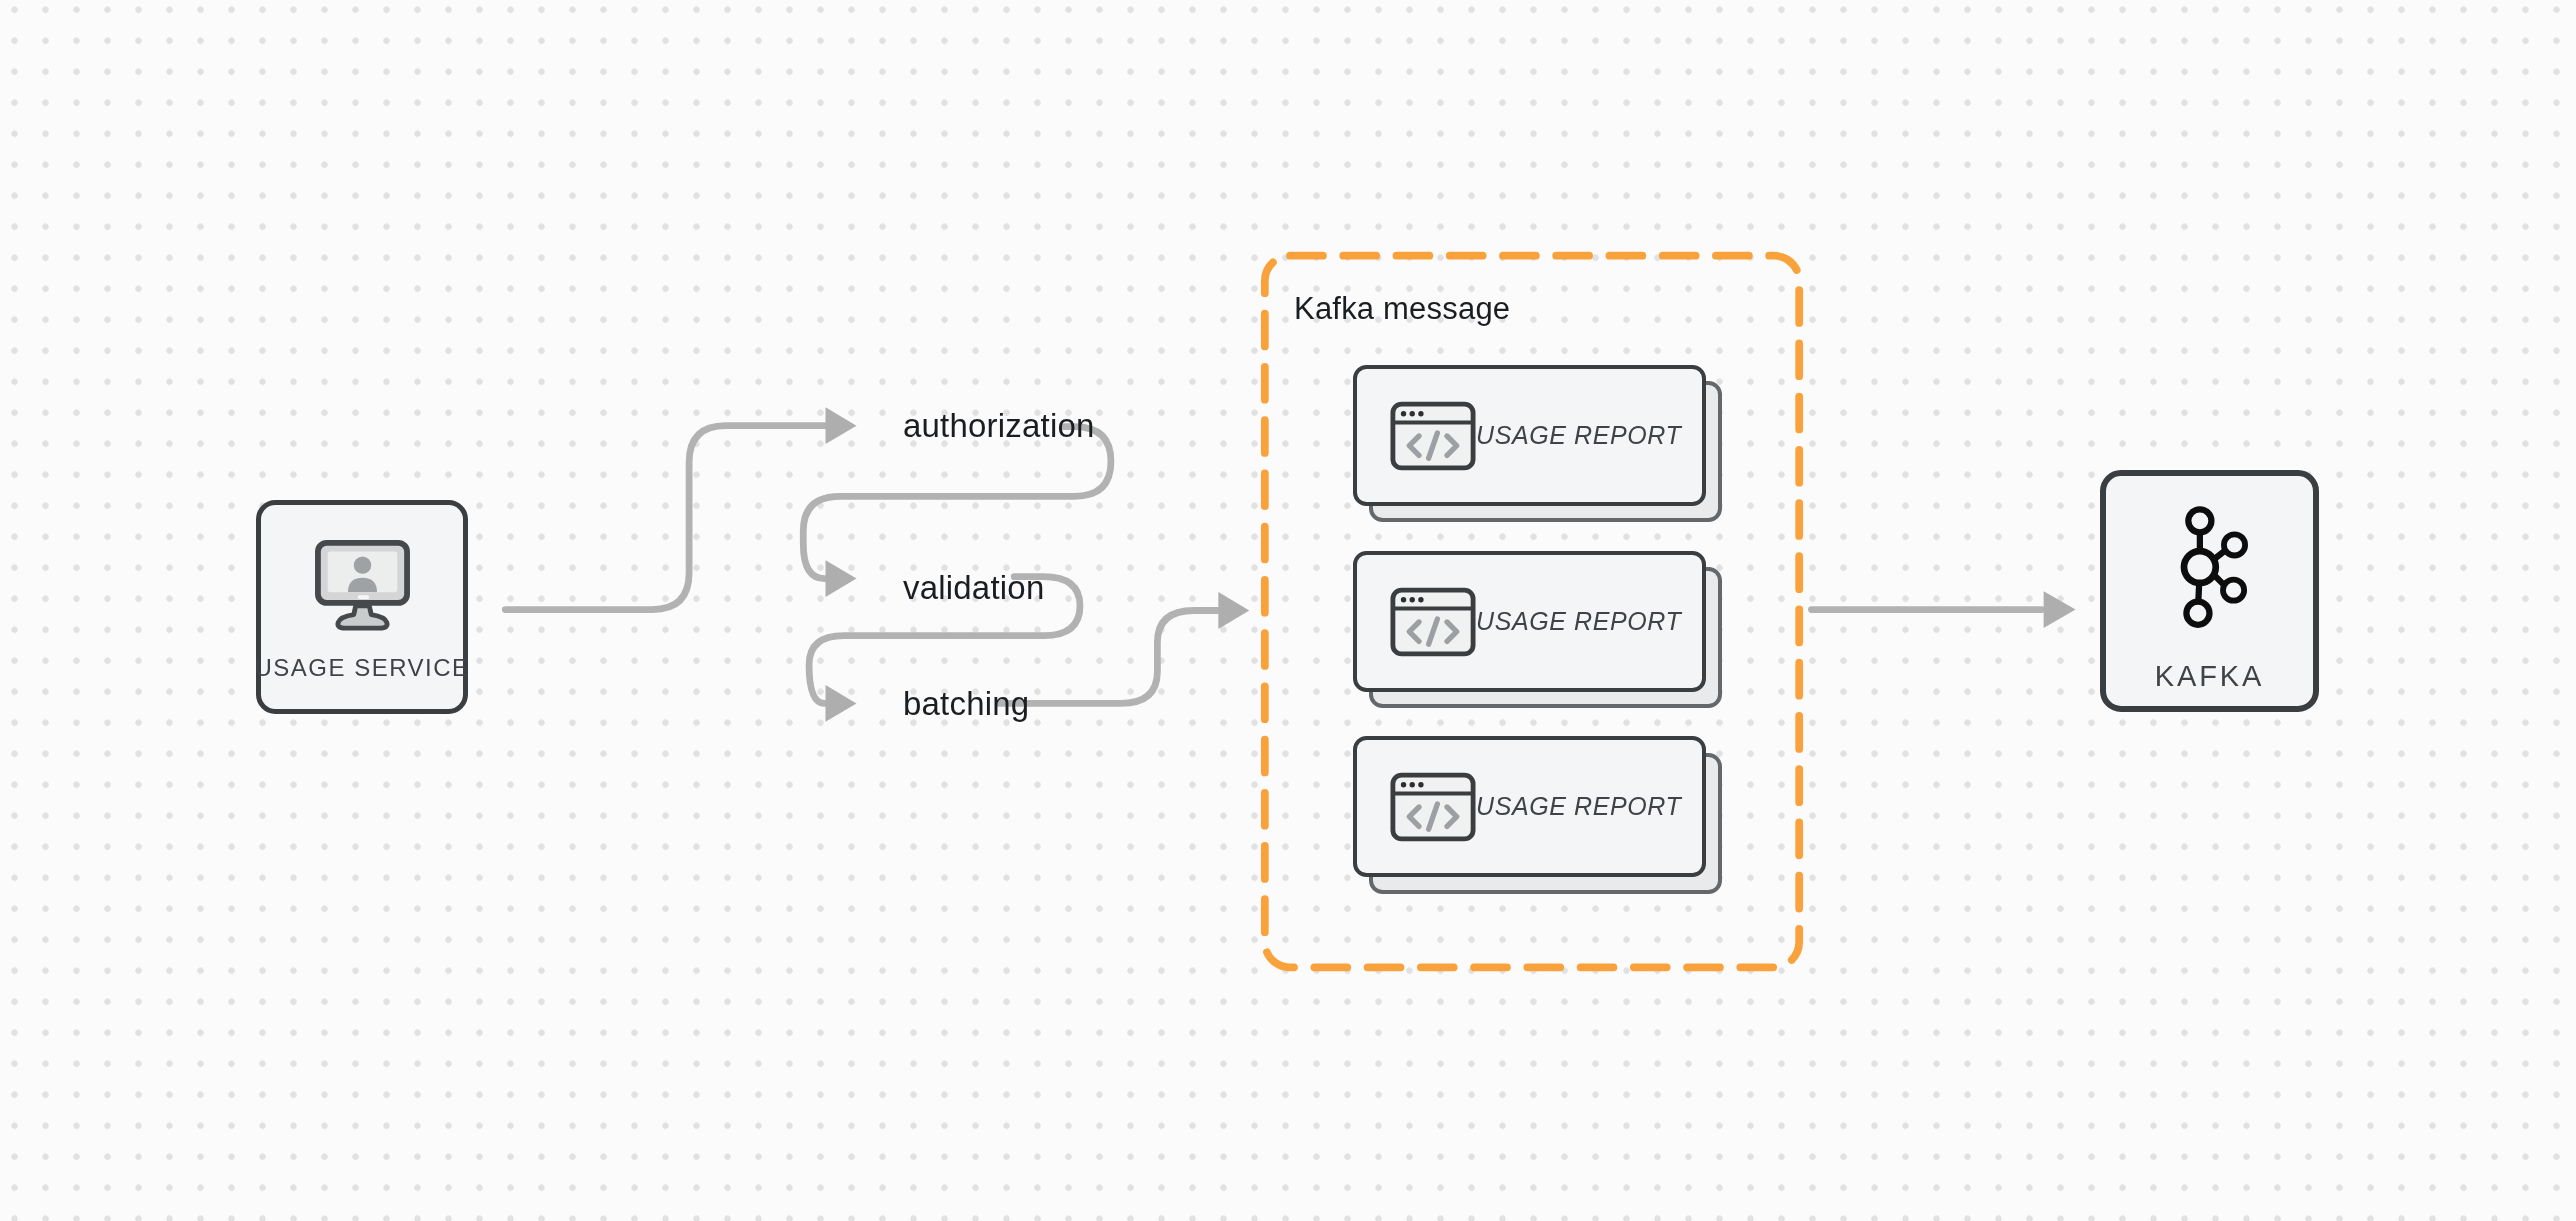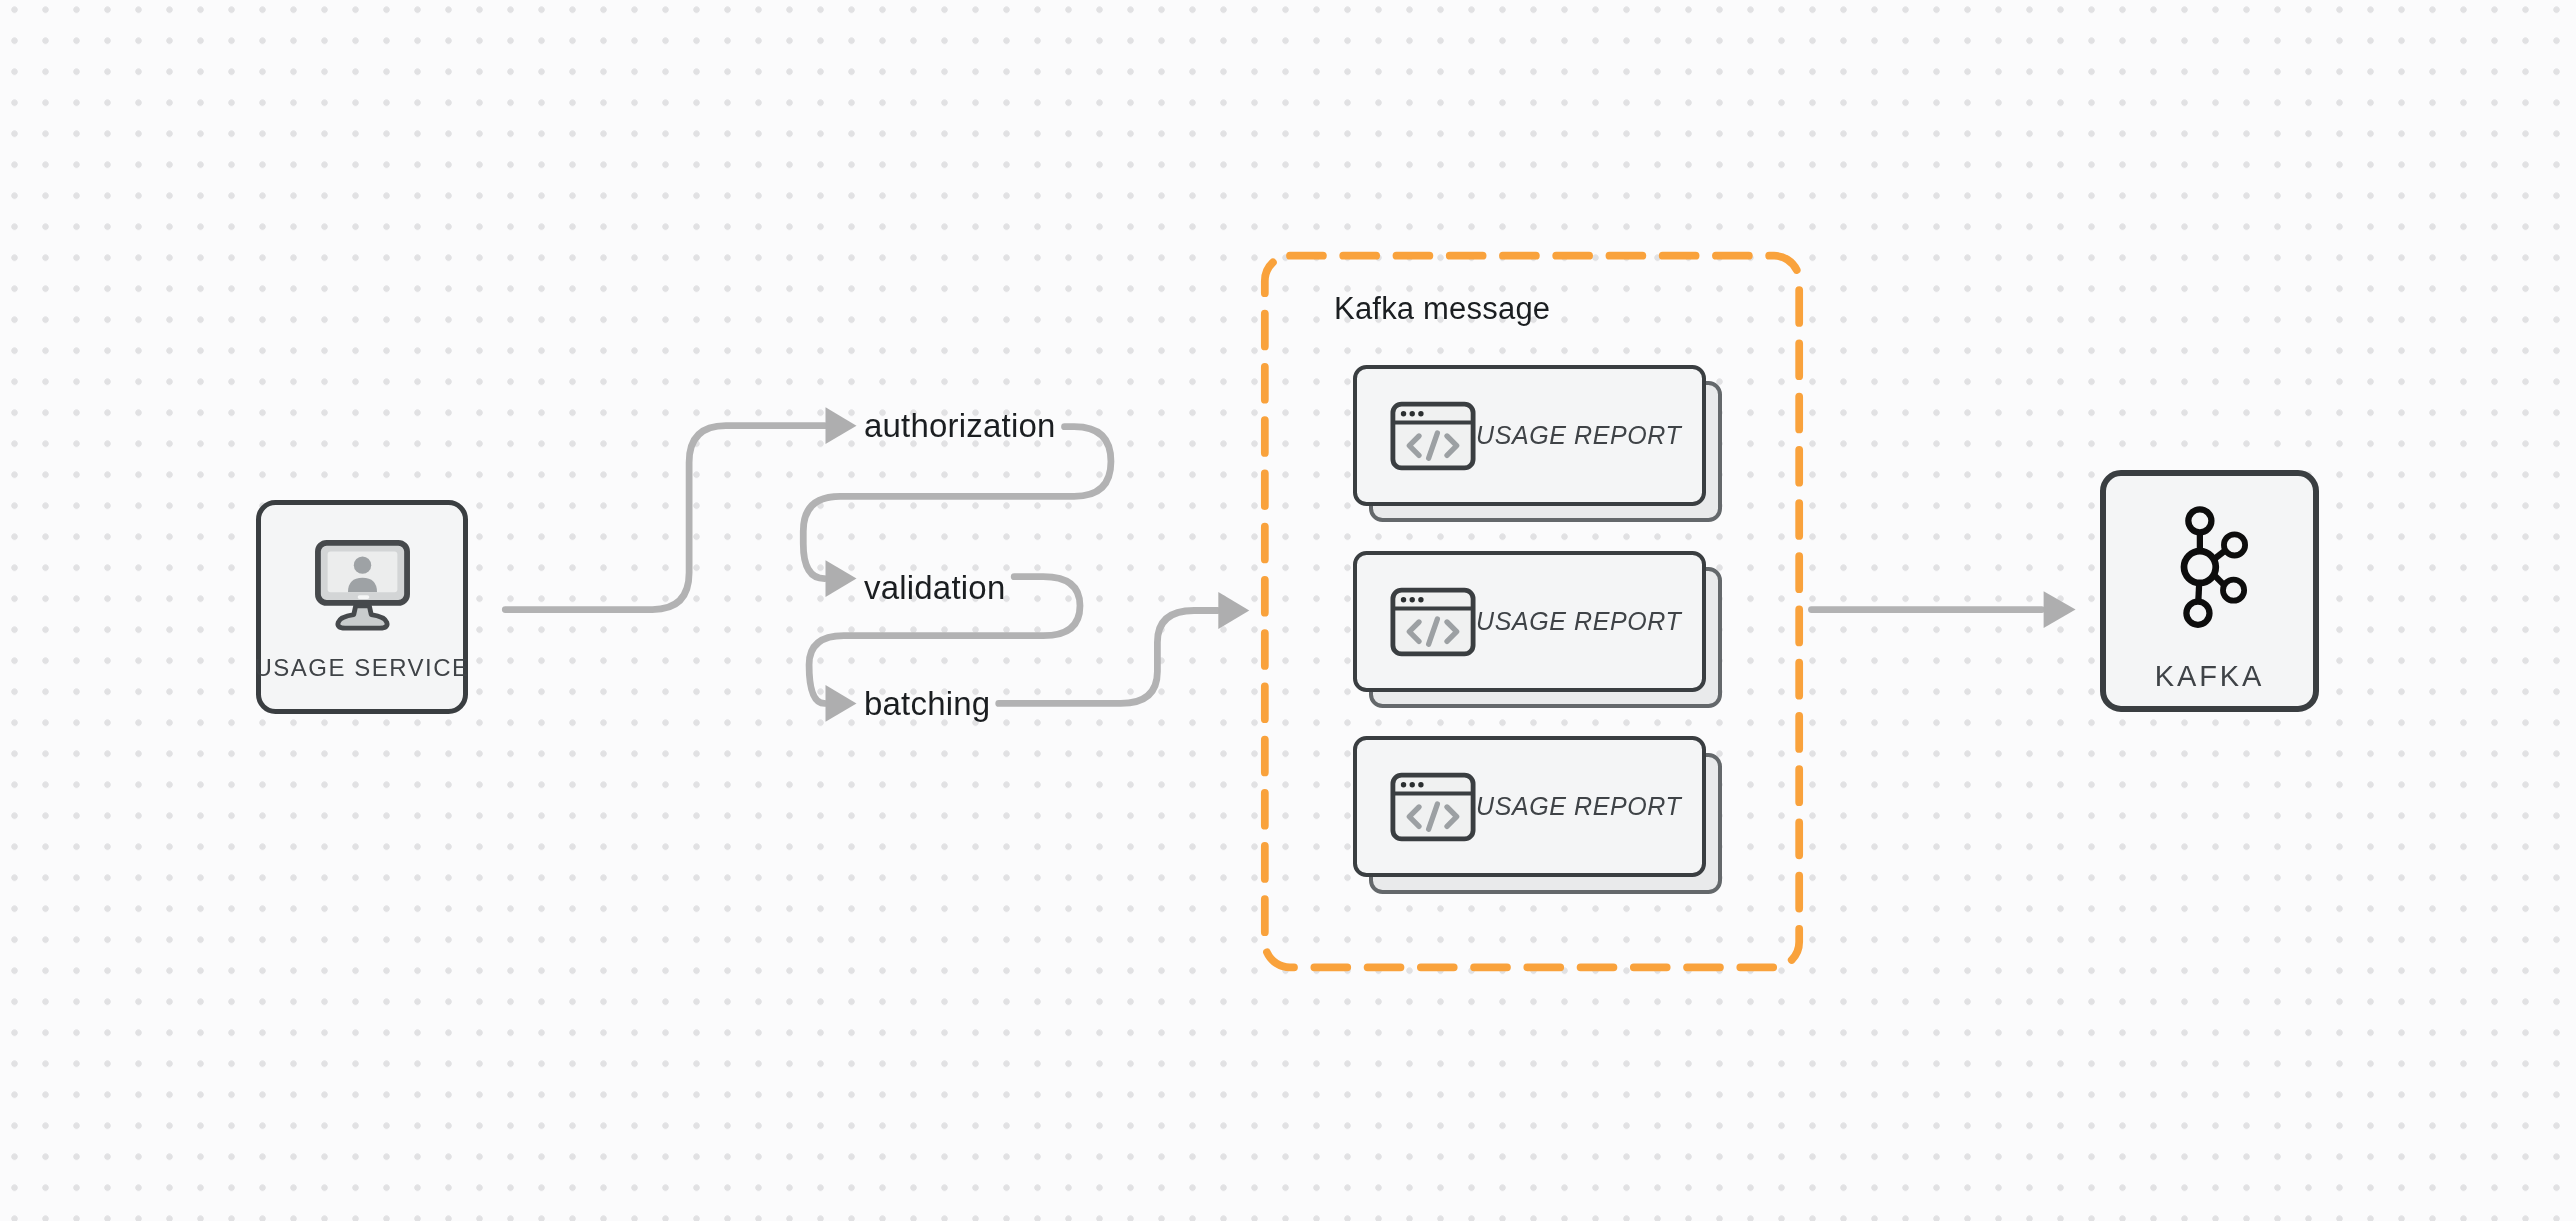--- a/index.html
+++ b/index.html
@@ -13,40 +13,40 @@
   }
   .abs{position:absolute;}
   svg{display:block;}
 
   
   #connectors{left:0;top:0;width:2576px;height:1221px;pointer-events:none;}
 
   
   .step-label{
     font-size:33px;font-weight:500;color:#1B1E21;line-height:41px;
-    white-space:nowrap;letter-spacing:0.2px;
+    white-space:nowrap;letter-spacing:0.2px;margin-left:39px;
   }
 
   
   .node-box{
     background:#F4F5F6;border:5.8px solid #3A3E41;border-radius:19.4px;
     box-sizing:border-box;display:flex;flex-direction:column;align-items:center;
   }
   #usage-service-box{left:256px;top:500px;width:212px;height:214px;}
   #kafka-box{left:2100px;top:470px;width:219px;height:242px;border-width:6.8px;border-radius:21px;}
   .node-label{
     color:#3F4347;font-size:24px;letter-spacing:1.5px;white-space:nowrap;
   }
   #kafka-box .node-label{font-size:29px;letter-spacing:2.9px;}
 
   
   #group-rect{left:1257px;top:248px;width:550px;height:727px;pointer-events:none;}
   .group-title{
     left:1294px;top:291px;font-size:31px;color:#1B1E21;font-weight:400;
-    white-space:nowrap;letter-spacing:0.2px;margin-left:40px;
+    white-space:nowrap;letter-spacing:0.2px;
   }
 
   
   .card{
     left:1353px;width:353px;height:141px;box-sizing:border-box;
     background:#F4F5F6;border:4.8px solid #3A3E41;border-radius:13.5px;
     display:flex;align-items:center;padding-left:33px;
   }
   .card-shadow{
     left:1369px;width:353px;height:141px;box-sizing:border-box;

